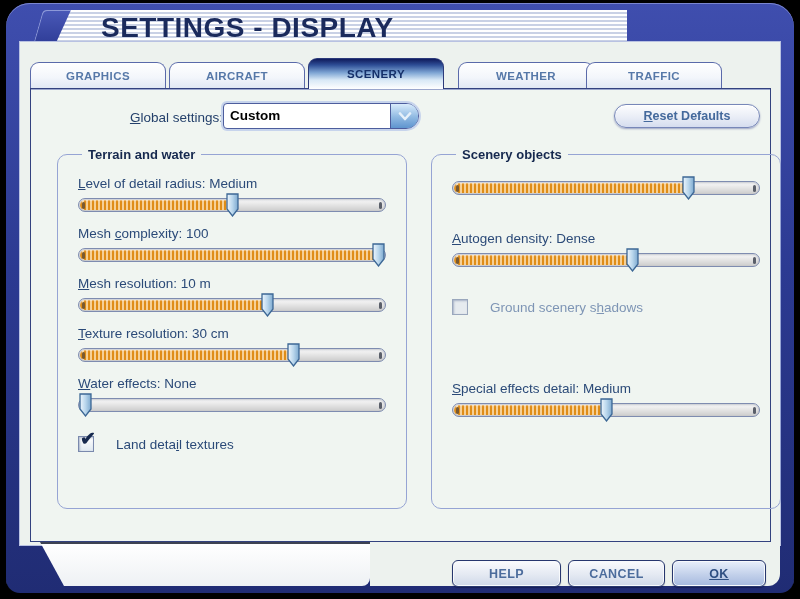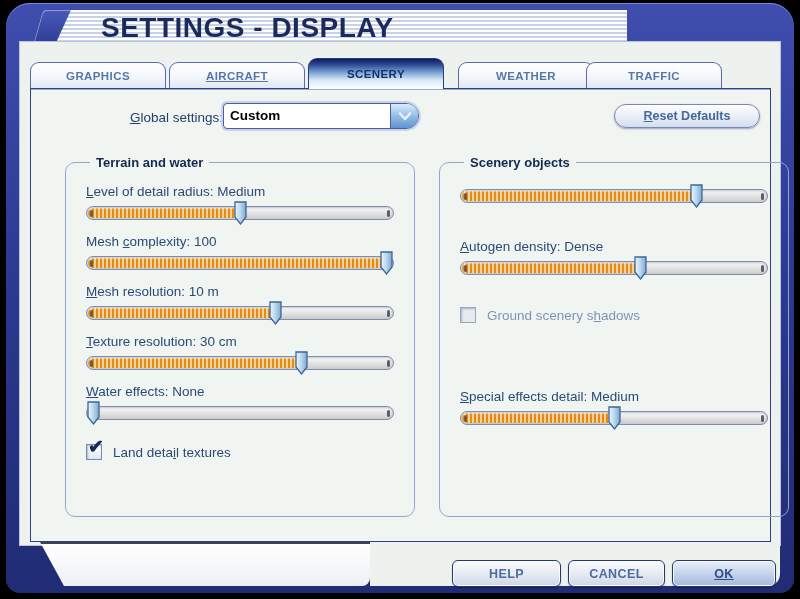--- a/index.html
+++ b/index.html
@@ -48,40 +48,40 @@
   .dd-arrow{width:28px;display:flex;align-items:center;justify-content:center;
     background:linear-gradient(180deg,#d9ecfc 0%,#8fb9e2 55%,#5f95cf 100%);
     border-left:1px solid #4d5d9d;border-radius:0 11px 11px 0;}
   .reset-btn{position:absolute;left:583px;top:15px;width:146px;height:24px;
     border:1px solid #7787b8;border-radius:12px;
     background:linear-gradient(180deg,#fdfdfe 0%,#e9edf6 55%,#d5ddef 100%);
     box-shadow:0 1px 2px #9aa2c2,inset 0 1px 0 #fff;
     font-family:inherit;font-size:12.5px;font-weight:bold;color:#44699c;cursor:pointer;}
 
   
-  fieldset.group{position:absolute;top:50px;width:350px;height:362px;margin:16px;
+  fieldset.group{position:absolute;top:50px;width:350px;height:362px;margin:8px;
     border:1px solid #96a4d4;border-radius:10px;padding:14px 20px 0 20px;}
   fieldset.group.left{left:18px;} fieldset.group.right{left:392px;}
   legend.group-title{margin-left:4px;padding:0 6px;font-size:13px;font-weight:bold;color:#15284e;}
 
   
   .slider-row{height:50px;}
   .slider-label{font-size:13.5px;color:#2b4a78;height:17px;white-space:nowrap;}
   .slider-track{position:relative;margin-top:5px;height:14px;border:1px solid #7e8cb0;
     border-radius:7px;background:linear-gradient(180deg,#fbfbfb 0%,#e4e4e4 50%,#cccccc 100%);
     box-shadow:inset 0 1px 2px rgba(40,50,80,.25);cursor:pointer;}
   .slider-fill{position:absolute;left:1px;top:1px;bottom:1px;border-radius:6px 0 0 6px;
     background:repeating-linear-gradient(90deg,#df8d18 0 2px,#f6d096 2px 4px);
     box-shadow:inset 0 1px 1px rgba(255,255,255,.4);}
   .nub{position:absolute;top:3px;width:3px;height:7px;background:#5a5f6a;border-radius:2px;}
   .nub-l{left:3px;background:#7a5a30;} .nub-r{right:3px;}
   .slider-thumb{position:absolute;top:-6px;width:13px;height:24px;cursor:grab;}
 
   
-  .cb-row{display:flex;align-items:center;gap:11px;height:20px;}
+  .cb-row{display:flex;align-items:center;gap:22px;height:20px;}
   .cb{position:relative;width:16px;height:16px;border:1px solid #7a89ad;
     background:linear-gradient(180deg,#ffffff,#dfe8f0);
     box-shadow:inset 1px 1px 2px rgba(90,110,150,.45);cursor:pointer;flex:0 0 auto;}
   .cb.muted{background:#e6ebef;border-color:#9aa7bd;}
   .cb .check{position:absolute;left:1px;top:-8px;font-size:19px;font-weight:bold;
     color:#16294e;display:none;line-height:20px;}
   .cb.checked .check{display:block;}
   .cb-label{font-size:13.5px;color:#2b4a78;white-space:nowrap;}
   .cb-label.muted{color:#7e95b5;}
 
@@ -90,40 +90,40 @@
     border-top:2px solid #3e4352;background:linear-gradient(180deg,#ffffff,#eef1f4);
     clip-path:polygon(12px 0,100% 0,100% 100%,36px 100%);border-radius:0 0 8px 26px;}
   .footer-right{position:absolute;left:364px;top:539px;width:410px;height:44px;
     background:#edf2ee;border-radius:0 0 12px 0;}
   .footer-buttons{position:absolute;left:82px;top:18px;display:flex;gap:7px;}
   .fbtn{height:27px;border:1px solid #27376e;border-radius:6px;
     box-shadow:inset 0 0 0 1px #f8fafc,0 1px 1px rgba(0,0,30,.35);
     background:linear-gradient(180deg,#fafbfd 0%,#e4e9f2 55%,#cfd8e8 100%);
     font-family:inherit;font-size:12.5px;font-weight:bold;letter-spacing:.4px;
     color:#4c6c9c;cursor:pointer;}
-  .fbtn.b0{width:109px;} .fbtn.b1{width:97px;} .fbtn.b2{width:104px;text-decoration:underline;}
+  .fbtn.b0{width:109px;} .fbtn.b1{width:97px;} .fbtn.b2{width:94px;text-decoration:underline;}
   .fbtn.primary{background:linear-gradient(180deg,#e9f0fb 0%,#c2d0ea 55%,#a5b9de 100%);color:#2f4f82;}
   u{text-decoration:underline;}
 </style>
 </head>
 <body>
 
 <div class="window">
   <div class="title-wedge"></div>
   <div class="title-stripes">
     <span class="window-title">SETTINGS - DISPLAY</span>
   </div>
 
   <div class="body-main"></div>
 
   <div class="tabs" id="tabs">
       <div class="tab" style="left: 0px;">
         <span class="tab-label">GRAPHICS</span>
       </div>
-      <div class="tab" style="left: 139px; text-decoration: underline;">
+      <div class="tab" style="left: 139px;">
         <span class="tab-label">AIRCRAFT</span>
       </div>
       <div class="tab active" style="left: 278px;">
         <span class="tab-label">SCENERY</span>
       </div>
       <div class="tab" style="left: 428px;">
         <span class="tab-label">WEATHER</span>
       </div>
       <div class="tab" style="left: 556px;">
         <span class="tab-label">TRAFFIC</span>

